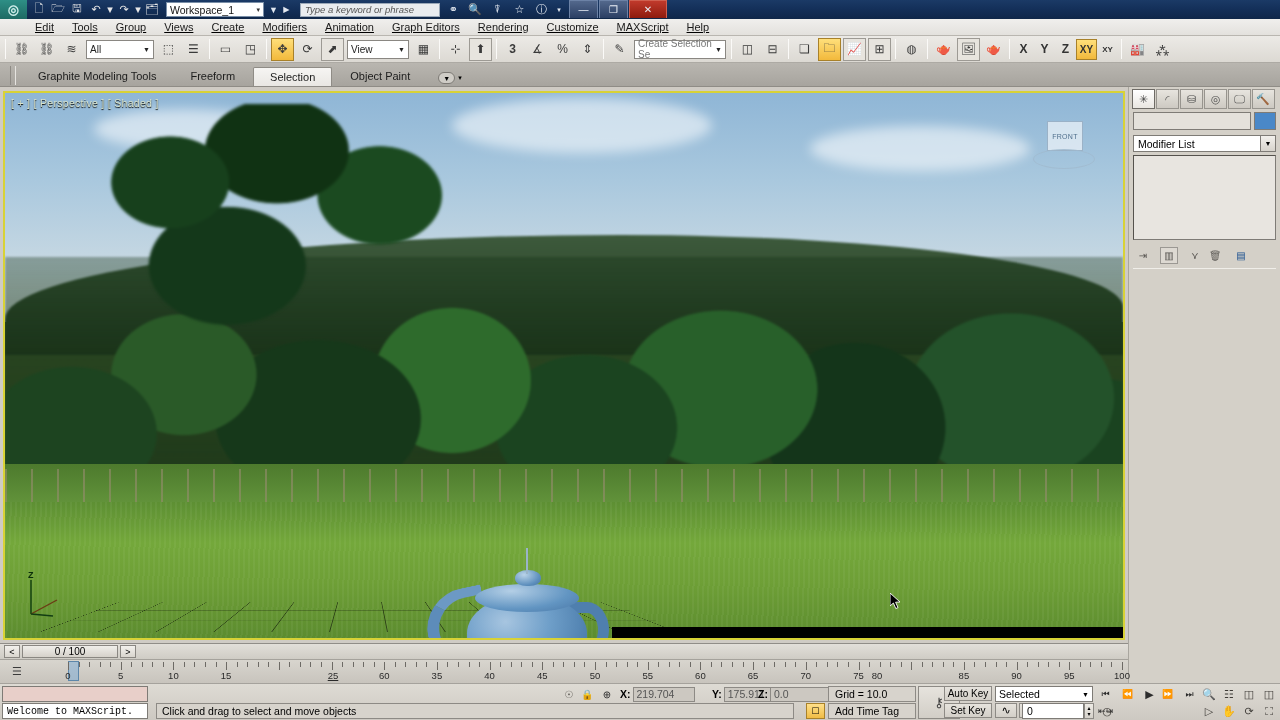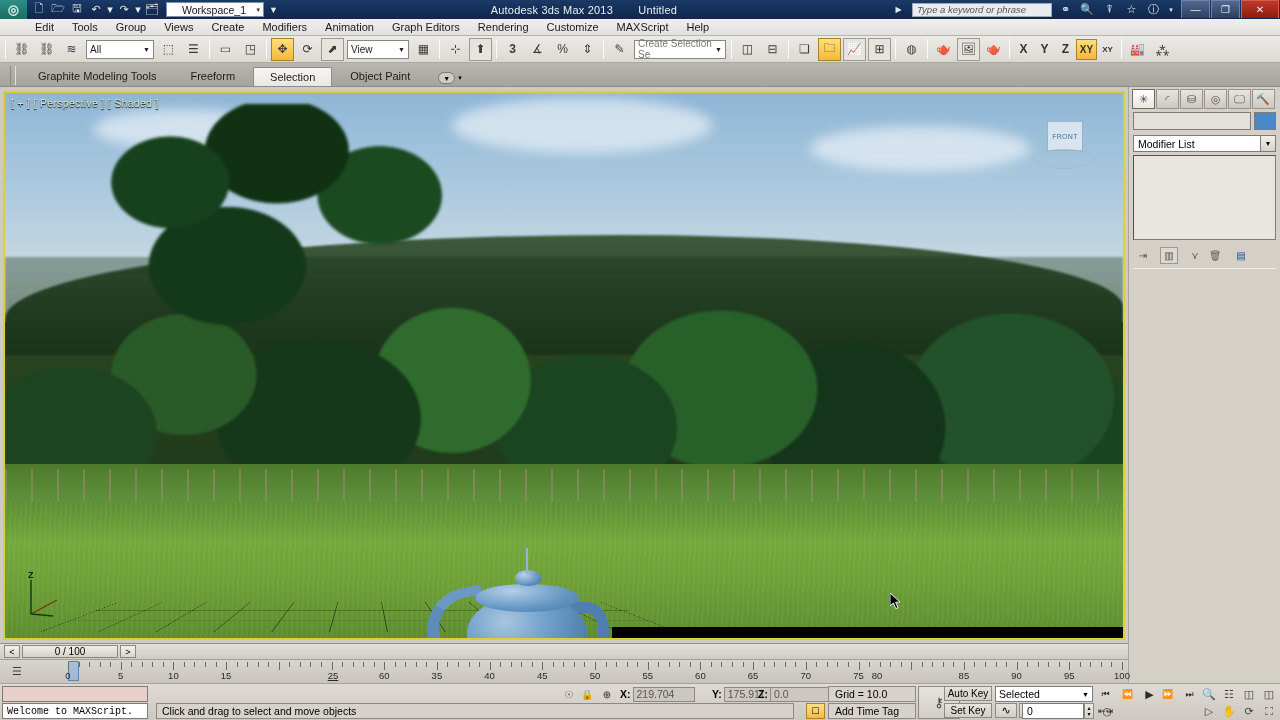--- a/index.html
+++ b/index.html
@@ -27,21 +27,21 @@
   }
   .qat { display:flex; align-items:center; gap:1px; padding-left:3px; }
   .qat .qicon {
     width:18px; height:17px; display:flex; align-items:center; justify-content:center;
     color:#e8e8e8; font-size:11px;
   }
   .ws-combo {
     margin-left:4px; width:98px; height:15px;
     background:#fff; border:1px solid #7a8fa8;
     display:flex; align-items:center; font-size:10.5px; color:#111;
-    padding-left:15px; position:relative;
+    padding-left:3px; position:relative;
   }
   .ws-combo .arrow { position:absolute; right:3px; font-size:7px; color:#333; }
   .ws-drop { margin-left:4px; color:#dfe7f0; font-size:9px; }
   .apptitle {
     flex:1; text-align:center; color:#e9eef5; font-size:11px;
     letter-spacing:.2px; white-space:nowrap;
   }
   .apptitle .fname { margin-left:22px; }
   .search-wrap { display:flex; align-items:center; gap:5px; padding-right:2px; }
   .searchbox {
@@ -57,21 +57,21 @@
     background:linear-gradient(to bottom,#53688c,#2b3f63); border:1px solid #6c82a6;
     border-bottom:none; margin-right:1px;
   }
   .winbtn.close { background:linear-gradient(to bottom,#c0392b,#8e1b0e); border-color:#d06050; width:38px; }
 
   
   .menubar {
     position:absolute; left:0; top:19px; width:1280px; height:17px;
     background:linear-gradient(to bottom,#f0efed,#e3e1dd);
     border-bottom:1px solid #b9b6b0;
-    display:flex; align-items:center; padding-left:26px;
+    display:flex; align-items:center; padding-left:26px;text-decoration:underline;
   }
   .menubar .mi { padding:0 9px; font-size:11px; color:#1a1a1a; height:17px; line-height:17px; }
 
   
   .maintoolbar {
     position:absolute; left:0; top:36px; width:1280px; height:27px;
     background:linear-gradient(to bottom,#eceae6,#dcd9d3);
     border-bottom:1px solid #adaaa4;
     display:flex; align-items:center; padding-left:2px;
   }
@@ -435,24 +435,20 @@
       <div class="qicon">↷</div>
       <div class="qicon" style="width:8px">▾</div>
       <div class="qicon">🗂</div>
       <div class="ws-combo">
         <span>Workspace_1</span>
         <span class="arrow">▾</span>
       </div>
       <div class="ws-drop">▼</div>
     </div>
 
-    <div class="apptitle">
-      <span>Autodesk 3ds Max  2013</span>
-      <span class="fname">Untitled</span>
-    </div>
 
     <div class="search-wrap">
       <span class="tb-ico" style="font-size:8px">▶</span>
       <div class="searchbox">
         <span>Type a keyword or phrase</span>
       </div>
       <span class="tb-ico">⚭</span>
       <span class="tb-ico">🔍</span>
       <span class="tb-ico">⍒</span>
       <span class="tb-ico">☆</span>

